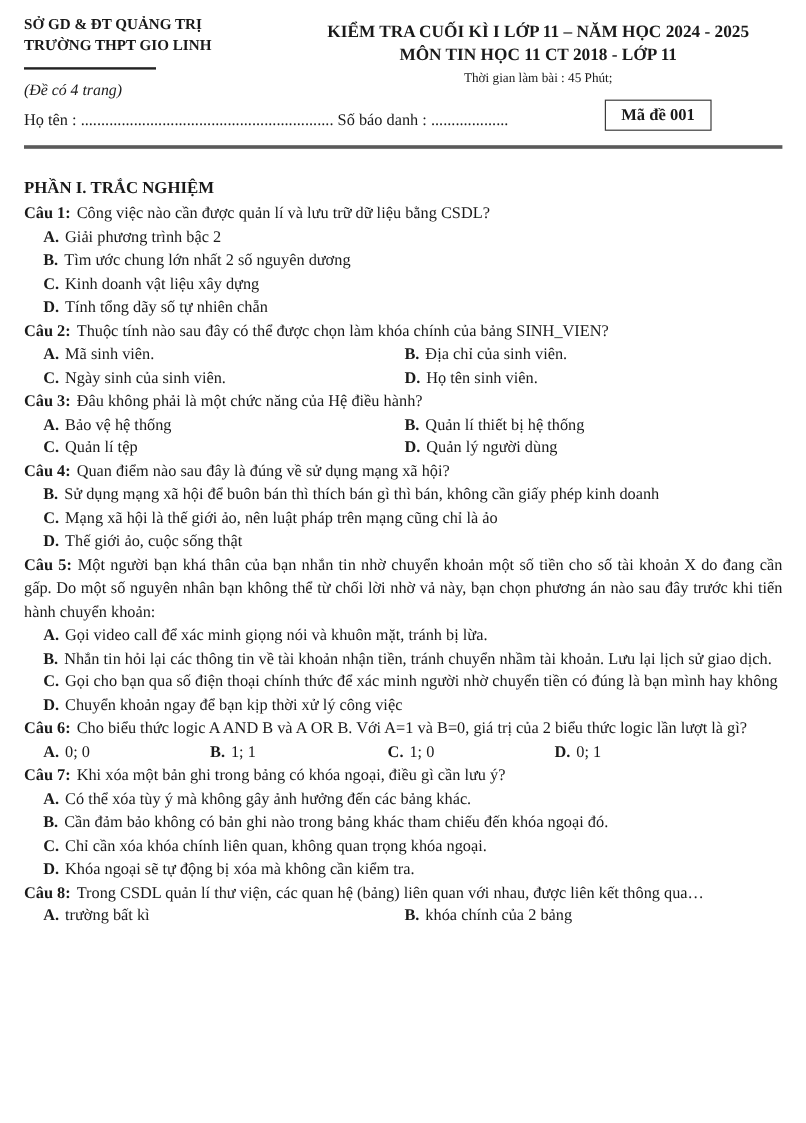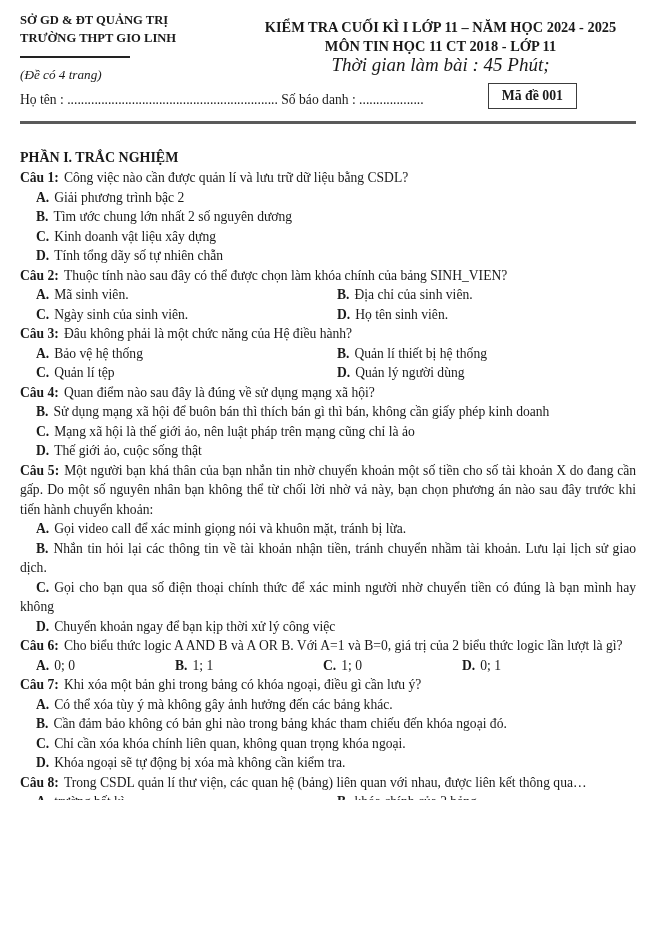--- a/index.html
+++ b/index.html
@@ -2,33 +2,33 @@
 <html><head>
 <meta charset="utf-8">
 <style>
   * { margin: 0; padding: 0; box-sizing: border-box; }
   html, body { background: #fff; }
   .page {
     width: 672px; height: 800px;
     background: #fff;
     font-family: "Liberation Serif", "DejaVu Serif", serif;
     color: #1a1a1a;
-    padding: 12px 36px 0 20px;
+    padding: 12px 20px 0 20px;
     position: relative;
     overflow: hidden;
   }
   
   .header { display: flex; }
   .h-left { width: 225px; flex: none; }
   .dept, .school { font-weight: bold; font-size: 12.6px; line-height: 17.5px; white-space: nowrap; }
   .h-rule { width: 110px; border-top: 2px solid #222; margin-top: 9px; }
   .pages-note { font-weight: normal; font-style: italic; font-size: 13.2px; margin-top: 9px; white-space: nowrap; }
   .h-right { flex: 1; text-align: center; padding-top: 6px; }
   .t1, .t2 { font-weight: bold; font-size: 14.4px; line-height: 18.5px; white-space: nowrap; }
-  .t3 { font-style: italic; font-size: 19px; line-height: 20px; }
+  .t3 { font-size: 11px; line-height: 20px; }
   .name-row { position: relative; margin-top: 9px; font-size: 13.6px; white-space: nowrap; }
   .code-box {
     position: absolute; right: 59px; top: -9px;
     border: 1.5px solid #3c3c3c;
     padding: 4px 13px;
     font-weight: bold; font-size: 13.8px;
     background: #fff;
   }
   .thick-rule { border-top: 3px solid #5a5a5a; margin-top: 13px; }
   

